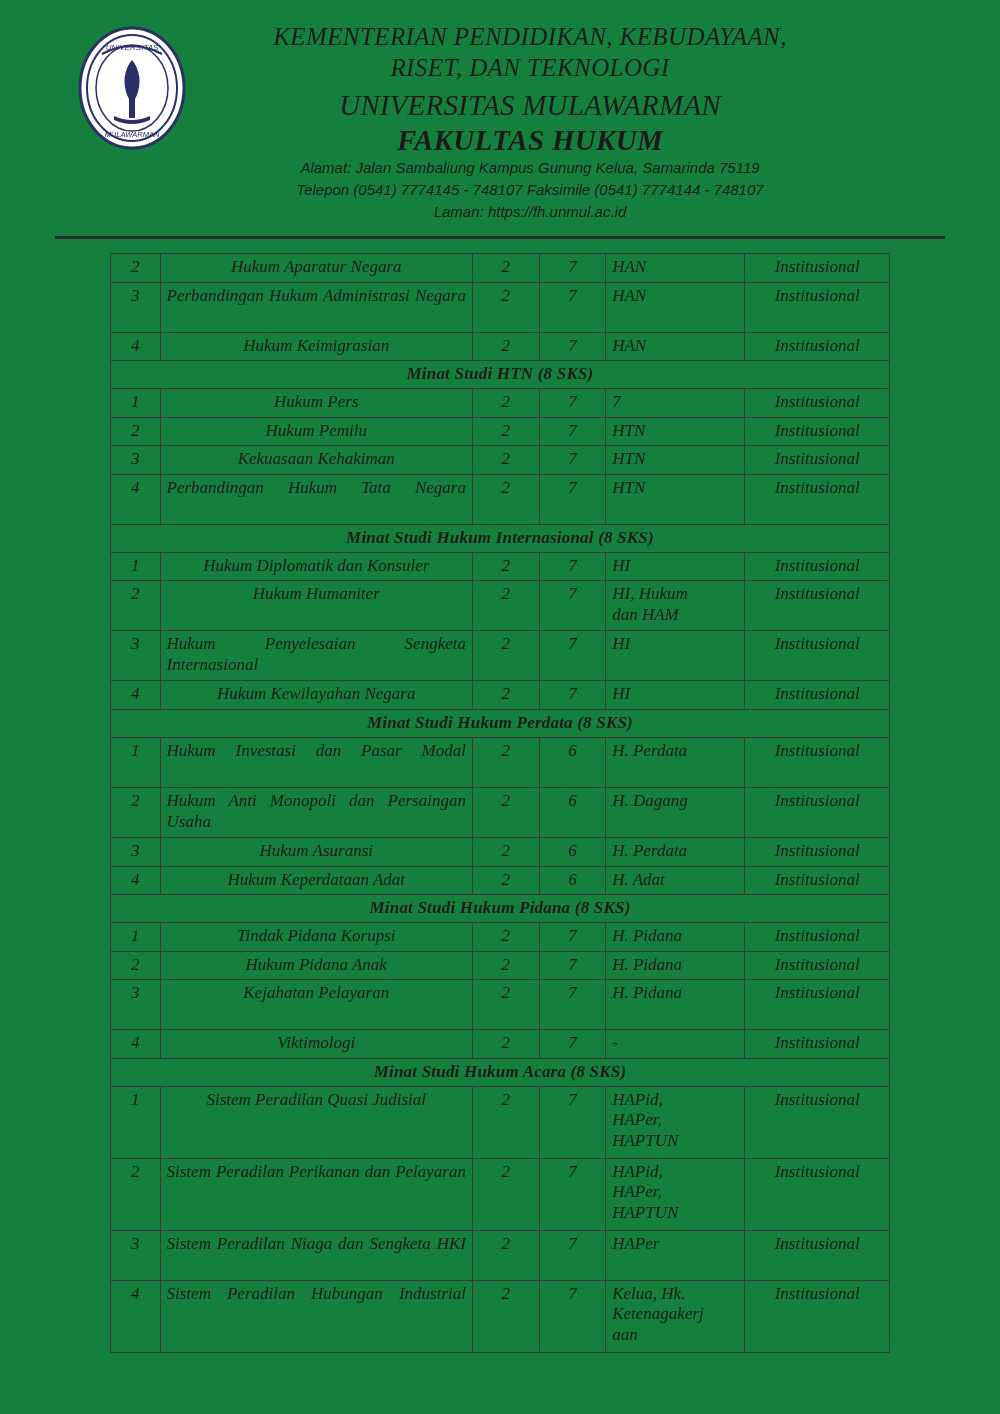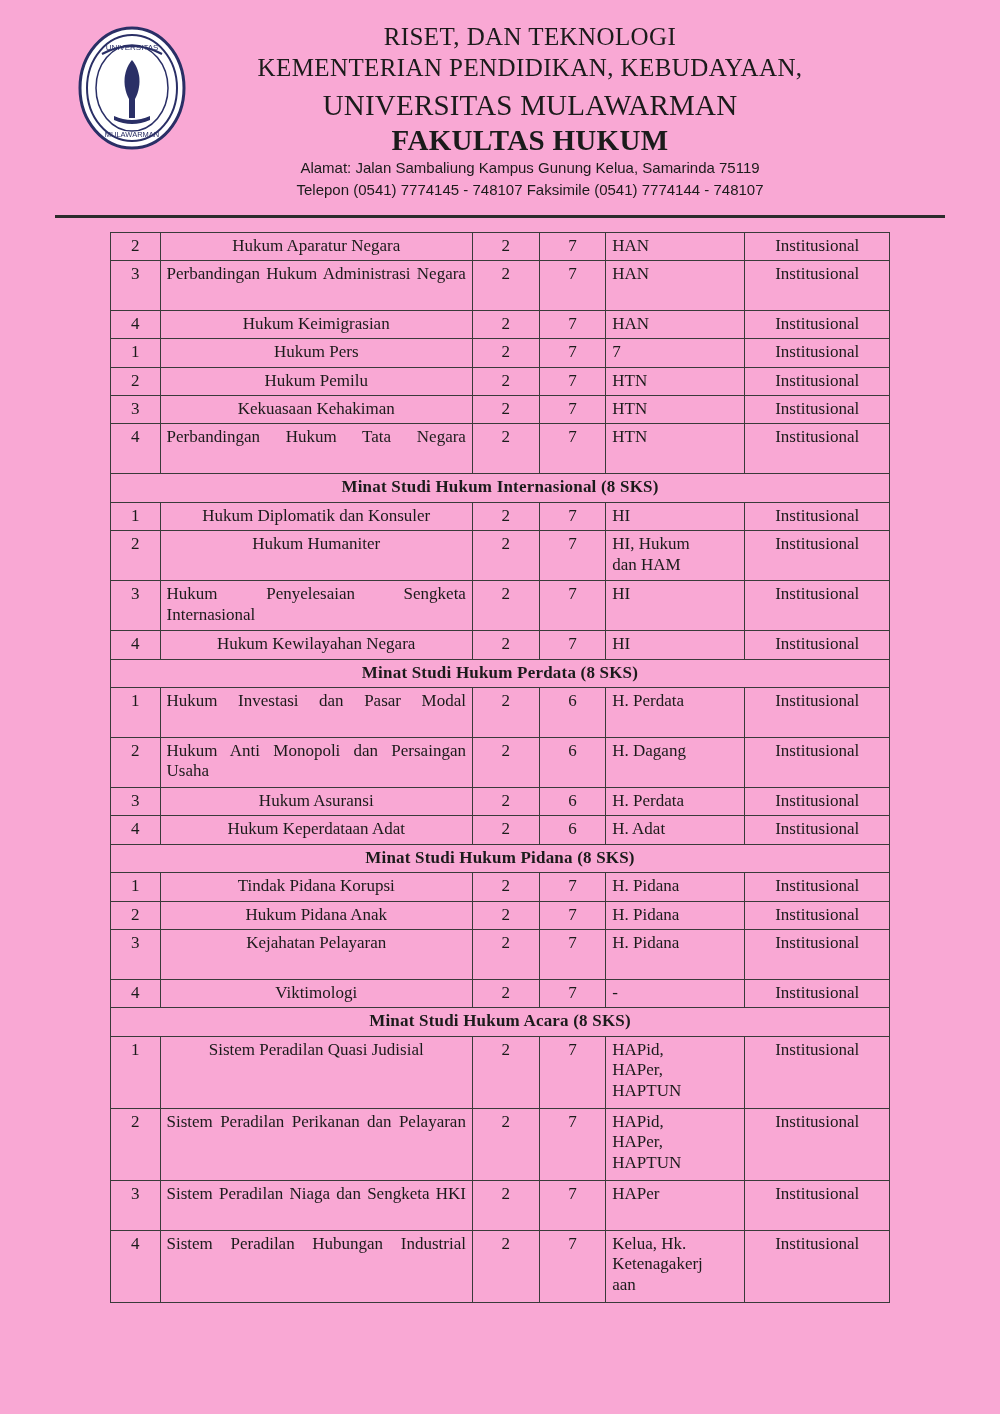--- a/index.html
+++ b/index.html
@@ -11,21 +11,22 @@
     width: 1000px;
     height: 1414px;
     position: relative;
     font-family: "Liberation Serif", serif;
     color: #1b1b1b;
     overflow: hidden;
   }
   .page {
     position: absolute;
     inset: 0;
-    background: #f9a8d4;
+    background: #15803d;
+    font-style: italic;
   }
 
   
   .letterhead {
     position: relative;
     padding: 18px 60px 6px 60px;
     text-align: center;
   }
   .logo {
     position: absolute;
@@ -121,28 +122,29 @@
         <path d="M60 36 C50 48 50 66 60 80 C70 66 70 48 60 36 Z" fill="#2a2f66"></path>
         <rect x="57" y="74" width="6" height="20" fill="#2a2f66"></rect>
         <path d="M42 92 Q60 100 78 92 L78 96 Q60 104 42 96 Z" fill="#2a2f66"></path>
         <path d="M30 30 Q60 14 90 30" fill="none" stroke="#2a2f66" stroke-width="2"></path>
         <text x="60" y="26" font-size="8" fill="#2a2f66" text-anchor="middle" font-family="Liberation Sans, sans-serif">UNIVERSITAS</text>
         <text x="60" y="113" font-size="7.5" fill="#2a2f66" text-anchor="middle" font-family="Liberation Sans, sans-serif">MULAWARMAN</text>
       </svg>
     </div>
 
     <div class="lh-line1">
+      <div>KEMENTERIAN PENDIDIKAN, KEBUDAYAAN,</div>
       <div>RISET, DAN TEKNOLOGI</div>
-      <div>KEMENTERIAN PENDIDIKAN, KEBUDAYAAN,</div>
     </div>
     <div class="lh-line2">UNIVERSITAS MULAWARMAN</div>
     <div class="lh-line3">FAKULTAS HUKUM</div>
     <div class="lh-addr">
       <div>Alamat: Jalan Sambaliung Kampus Gunung Kelua, Samarinda 75119</div>
       <div>Telepon (0541) 7774145 - 748107  Faksimile (0541) 7774144 - 748107</div>
+      <div>Laman: https://fh.unmul.ac.id</div>
     </div>
   </div>
 
   <div class="rule"></div>
 
   <div class="table-wrap">
     <table class="matkul">
       <tbody>
           <tr>
             <td class="c-no">2</td>
@@ -161,20 +163,23 @@
             <td class="c-kur">Institusional</td>
           </tr>
           <tr>
             <td class="c-no">4</td>
             <td class="c-name">Hukum Keimigrasian</td>
             <td class="c-sks">2</td>
             <td class="c-sem">7</td>
             <td class="c-bag">HAN</td>
             <td class="c-kur">Institusional</td>
           </tr>
+          <tr class="section">
+            <td colspan="6">Minat Studi HTN (8 SKS)</td>
+          </tr>
           <tr>
             <td class="c-no">1</td>
             <td class="c-name">Hukum Pers</td>
             <td class="c-sks">2</td>
             <td class="c-sem">7</td>
             <td class="c-bag">7</td>
             <td class="c-kur">Institusional</td>
           </tr>
           <tr>
             <td class="c-no">2</td>

